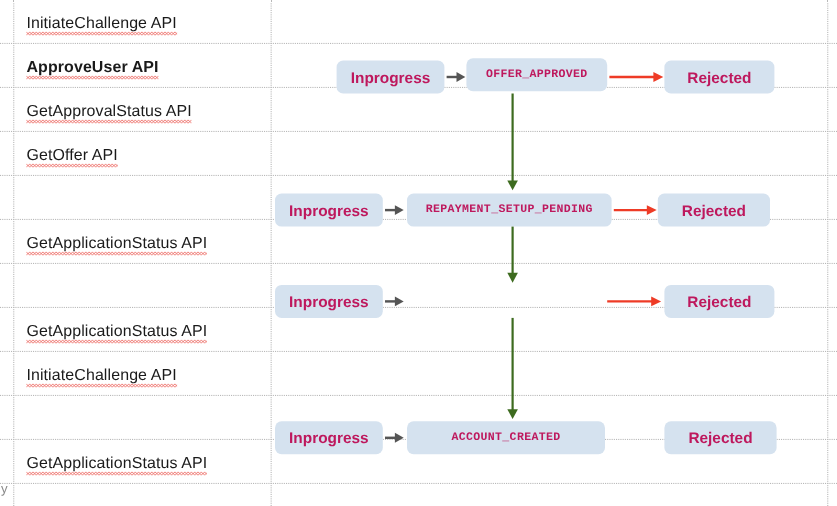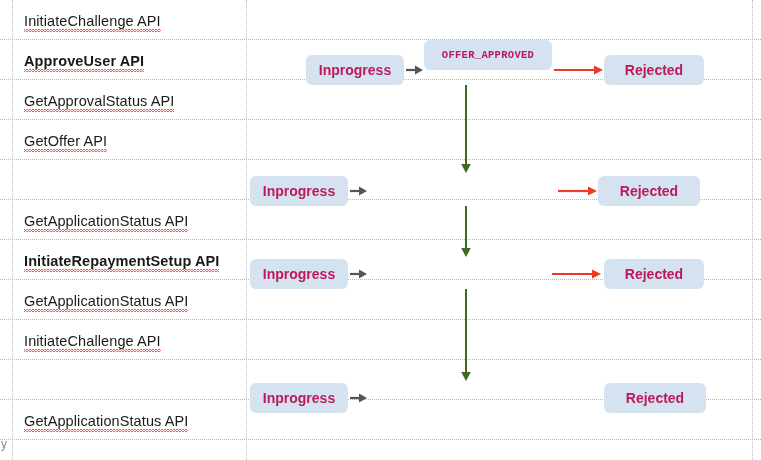--- a/index.html
+++ b/index.html
@@ -138,35 +138,34 @@
 
   <div class="vline vline-left"></div>
   <div class="vline vline-mid"></div>
   <div class="vline vline-right"></div>
 
   <div class="api-label" style="top:13px"><span class="sp">InitiateChallenge API</span></div>
   <div class="api-label bold" style="top:53px"><span class="sp">ApproveUser API</span></div>
   <div class="api-label" style="top:93px"><span class="sp">GetApprovalStatus API</span></div>
   <div class="api-label" style="top:133px"><span class="sp">GetOffer API</span></div>
   <div class="api-label" style="top:213px"><span class="sp">GetApplicationStatus API</span></div>
-  <div class="api-label bold" style="top:253px"><span class="sp">InitiateRepaymentSetup API</span></div>
   <div class="api-label" style="top:293px"><span class="sp">GetApplicationStatus API</span></div>
   <div class="api-label" style="top:333px"><span class="sp">InitiateChallenge API</span></div>
   <div class="api-label" style="top:413px"><span class="sp">GetApplicationStatus API</span></div>
 
   <div class="node label-sans" style="left:306px; top:55px; width:98px;">Inprogress</div>
 
   <div class="arrow-h" style="left:406px; top:64px; width:18px;">
     <svg width="18" height="12" viewBox="0 0 18 12">
       <line x1="0" y1="6" x2="10" y2="6" stroke="#555555" stroke-width="2.2"></line>
       <polygon points="9,1.5 17,6 9,10.5" fill="#555555"></polygon>
     </svg>
   </div>
 
-  <div class="node label-mono" style="left:424px; top:40px; width:128px;">OFFER_APPROVED</div>
+  <div class="node label-mono" style="left:424px; top:53px; width:128px;">OFFER_APPROVED</div>
 
   <div class="arrow-h" style="left:554px; top:64px; width:50px;">
     <svg width="50" height="12" viewBox="0 0 50 12">
       <line x1="0" y1="6" x2="41" y2="6" stroke="#ee3b26" stroke-width="2.2"></line>
       <polygon points="40,1.5 49,6 40,10.5" fill="#ee3b26"></polygon>
     </svg>
   </div>
 
   <div class="node label-sans" style="left:604px; top:55px; width:100px;">Rejected</div>
 
@@ -179,20 +178,21 @@
 
   <div class="node label-sans" style="left:250px; top:176px; width:98px;">Inprogress</div>
 
   <div class="arrow-h" style="left:350px; top:185px; width:18px;">
     <svg width="18" height="12" viewBox="0 0 18 12">
       <line x1="0" y1="6" x2="10" y2="6" stroke="#555555" stroke-width="2.2"></line>
       <polygon points="9,1.5 17,6 9,10.5" fill="#555555"></polygon>
     </svg>
   </div>
 
+  <div class="node label-mono" style="left:370px; top:176px; width:186px;">REPAYMENT_SETUP_PENDING</div>
 
   <div class="arrow-h" style="left:558px; top:185px; width:40px;">
     <svg width="40" height="12" viewBox="0 0 40 12">
       <line x1="0" y1="6" x2="31" y2="6" stroke="#ee3b26" stroke-width="2.2"></line>
       <polygon points="30,1.5 39,6 30,10.5" fill="#ee3b26"></polygon>
     </svg>
   </div>
 
   <div class="node label-sans" style="left:598px; top:176px; width:102px;">Rejected</div>
 
@@ -231,18 +231,19 @@
 
   <div class="node label-sans" style="left:250px; top:383px; width:98px;">Inprogress</div>
 
   <div class="arrow-h" style="left:350px; top:392px; width:18px;">
     <svg width="18" height="12" viewBox="0 0 18 12">
       <line x1="0" y1="6" x2="10" y2="6" stroke="#555555" stroke-width="2.2"></line>
       <polygon points="9,1.5 17,6 9,10.5" fill="#555555"></polygon>
     </svg>
   </div>
 
+  <div class="node label-mono" style="left:370px; top:383px; width:180px;">ACCOUNT_CREATED</div>
 
   <div class="node label-sans" style="left:604px; top:383px; width:102px;">Rejected</div>
 
   <div class="stray" style="left:1px; top:437px;">y</div>
 
 </div>
 
 </body></html>

